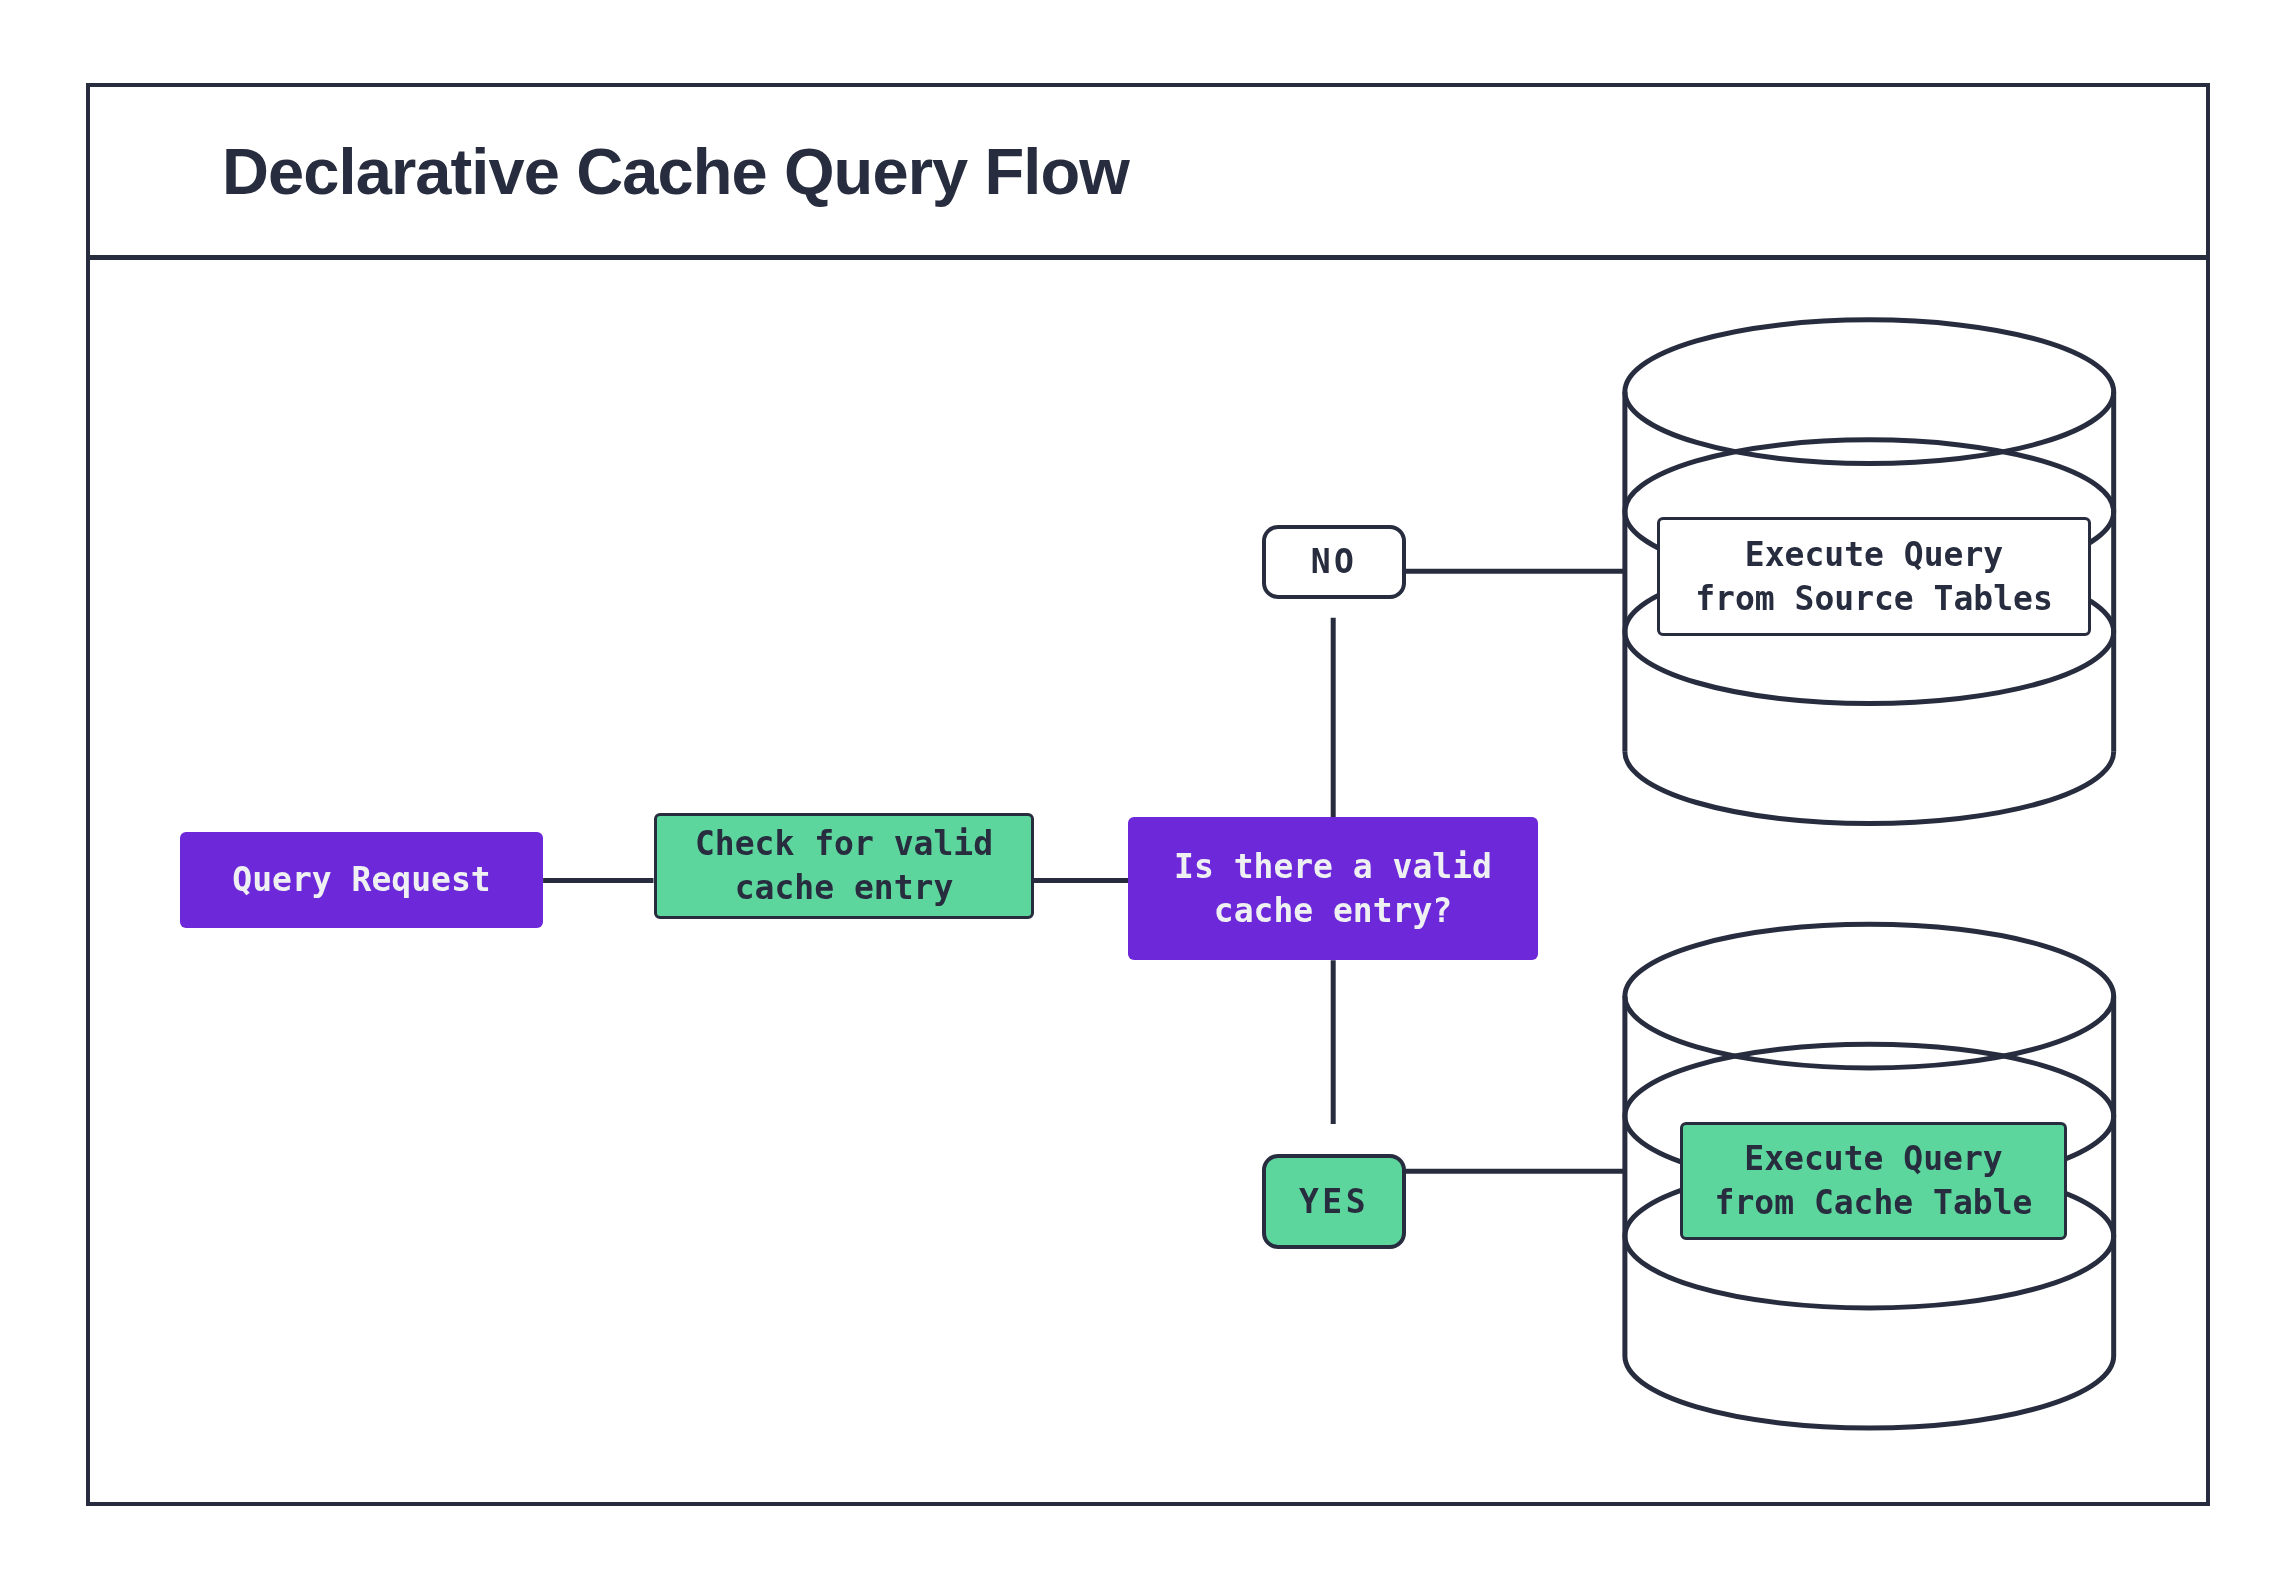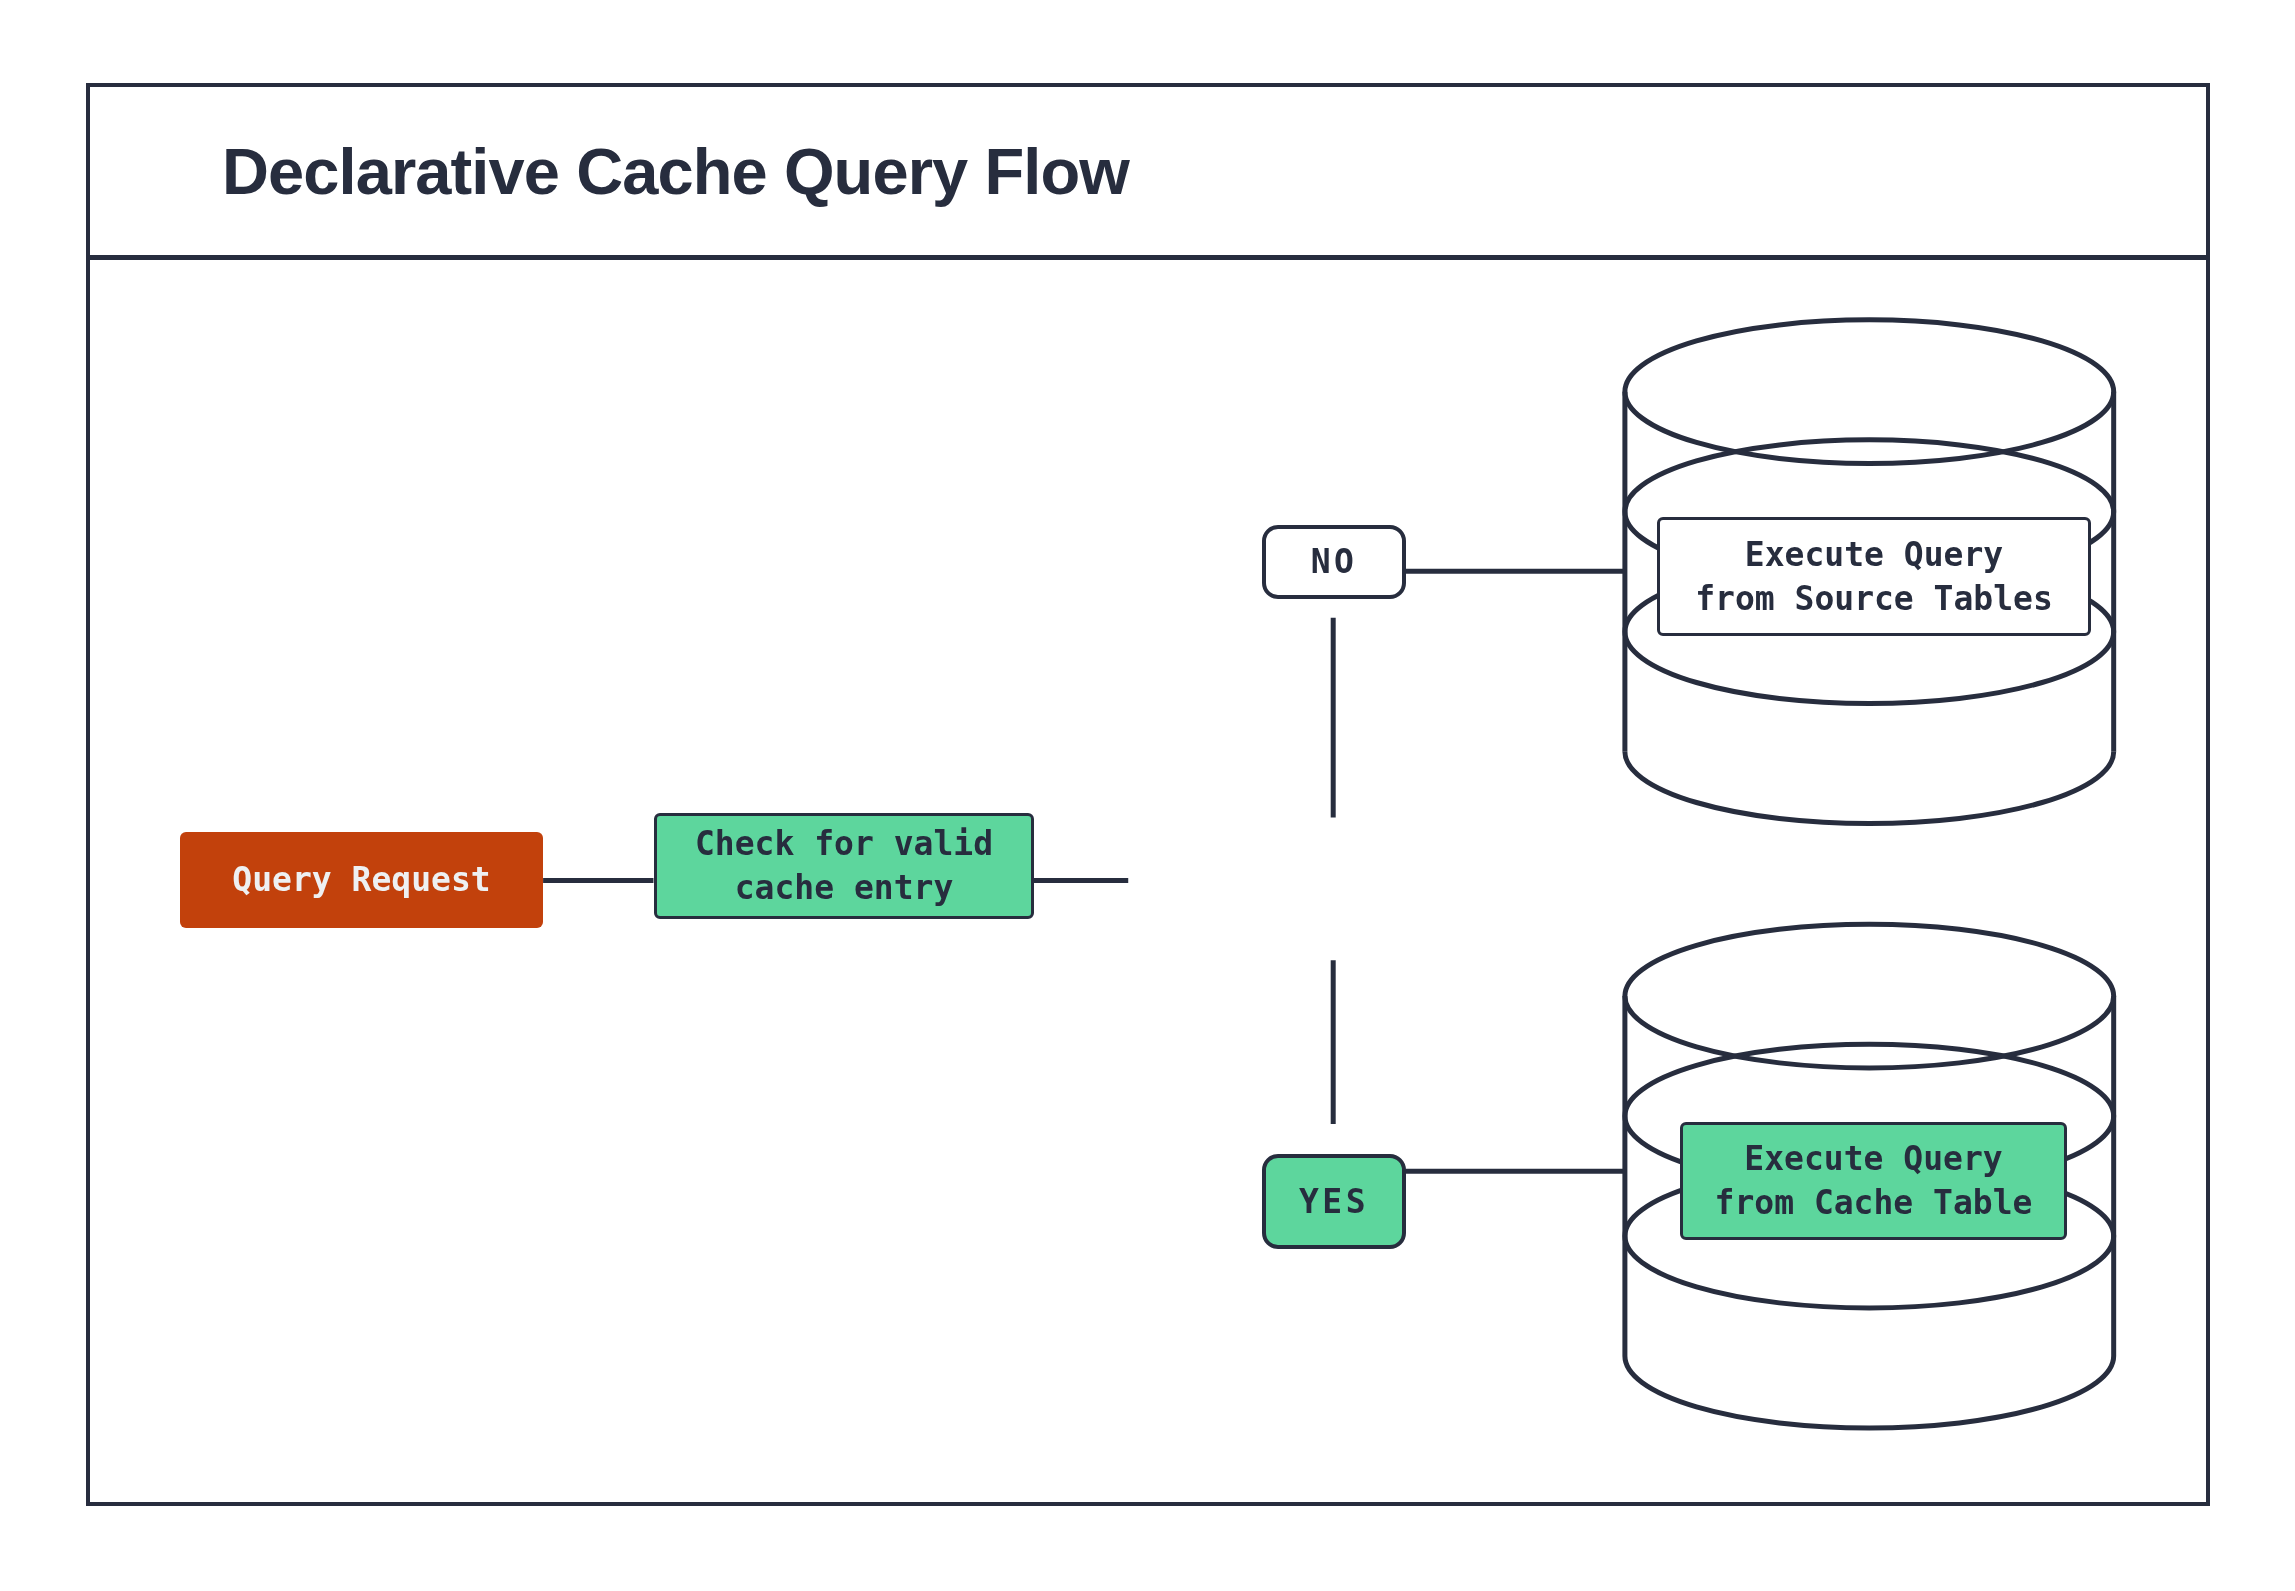--- a/index.html
+++ b/index.html
@@ -38,21 +38,21 @@
   .node{
     position:absolute;
     display:flex;align-items:center;justify-content:center;
     box-sizing:border-box;
     text-align:center;
     font-weight:bold;
     font-size:33px;line-height:44px;
     white-space:pre-line;
     border-radius:6px;
   }
-  .dark{background:#c2410c;color:#eef0f2;}
+  .dark{background:#6d28d9;color:#eef0f2;}
   .green{background:#5dd69d;color:#272d3e;border:3.5px solid #272d3e;}
   .whitebox{background:#ffffff;color:#272d3e;border:3.5px solid #272d3e;}
   .pill{border-radius:16px;letter-spacing:3.5px;border-width:4.4px;}
   .n-query{left:180px;top:832px;width:363px;height:96px;}
   .n-check{left:654px;top:813px;width:380px;height:106px;}
   .n-question{left:1128px;top:817px;width:410px;height:143px;}
   .n-no{left:1262px;top:525px;width:144px;height:74px;}
   .n-yes{left:1262px;top:1124px;width:144px;height:95px;margin-top:30px;}
   .n-srclabel{left:1657px;top:517px;width:434px;height:119px;}
   .n-cachelabel{left:1680px;top:1122px;width:387px;height:118px;}
@@ -97,20 +97,24 @@
 
   <div class="node dark n-query">
     <span>Query Request</span>
   </div>
 
   <div class="node green n-check">
     <span>Check for valid
 cache entry</span>
   </div>
 
+  <div class="node dark n-question">
+    <span>Is there a valid
+cache entry?</span>
+  </div>
 
   <div class="node whitebox pill n-no">
     <span>NO</span>
   </div>
 
   <div class="node green pill n-yes">
     <span>YES</span>
   </div>
 
   <div class="node whitebox n-srclabel">

